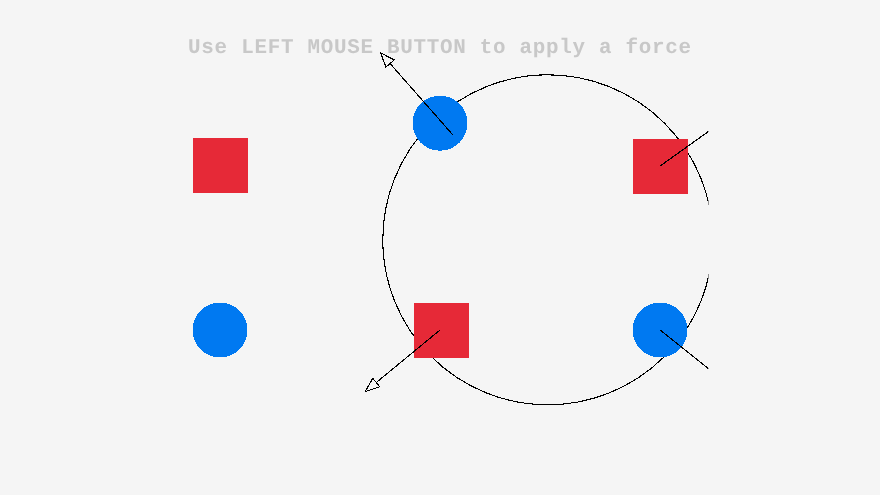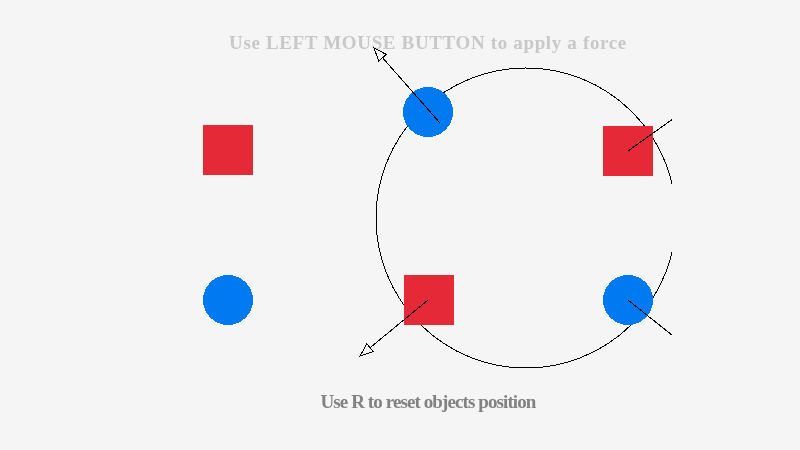--- a/index.html
+++ b/index.html
@@ -4,22 +4,21 @@
 <style>
   html, body {
     margin: 0;
     padding: 0;
   }
   .stage {
     position: relative;
     width: 644px;
     height: 450px;
     overflow: hidden;
-    font-family: Liberation Serif, serif;
-    margin-left: 28px;
+    font-family: Liberation Mono, monospace;
   }
   .label {
     position: absolute;
     left: 0;
     width: 800px;
     text-align: center;
     line-height: 20px;
     z-index: 1;
     white-space: pre;
     user-select: none;
@@ -60,14 +59,13 @@
       <line x1="412" y1="123" x2="354.5881626335963" y2="57.75927571999582" stroke="#000000" stroke-width="1"></line>
       <polygon points="346,48 358.3417302182101,54.456136245535696 350.8345950489825,61.062415194455944" fill="none" stroke="#000000" stroke-width="1"></polygon>
       <line x1="600" y1="151" x2="659.4214648743124" y2="108.55609651834826" stroke="#000000" stroke-width="1"></line>
       <polygon points="670,101 662.3276558429079,112.62476387438193 656.5152739057169,104.48742916231458" fill="none" stroke="#000000" stroke-width="1"></polygon>
       <line x1="400" y1="300" x2="342.03509306302163" y2="347.7358057128057" stroke="#000000" stroke-width="1"></line>
       <polygon points="332,356 338.85655679871616,343.87615453472046 345.2136293273271,351.59545689089094" fill="none" stroke="#000000" stroke-width="1"></polygon>
       <line x1="600" y1="300" x2="658.8343478852531" y2="346.8969439665061" stroke="#000000" stroke-width="1"></line>
       <polygon points="669,355 655.7177878723709,350.8068101644857 661.9509078981354,342.98707776852655" fill="none" stroke="#000000" stroke-width="1"></polygon>
     </svg>
 
-  <div class="label bottom" style="color: rgb(130, 130, 130);">Use R to reset objects position</div>
 </div>
 
 </body></html>

